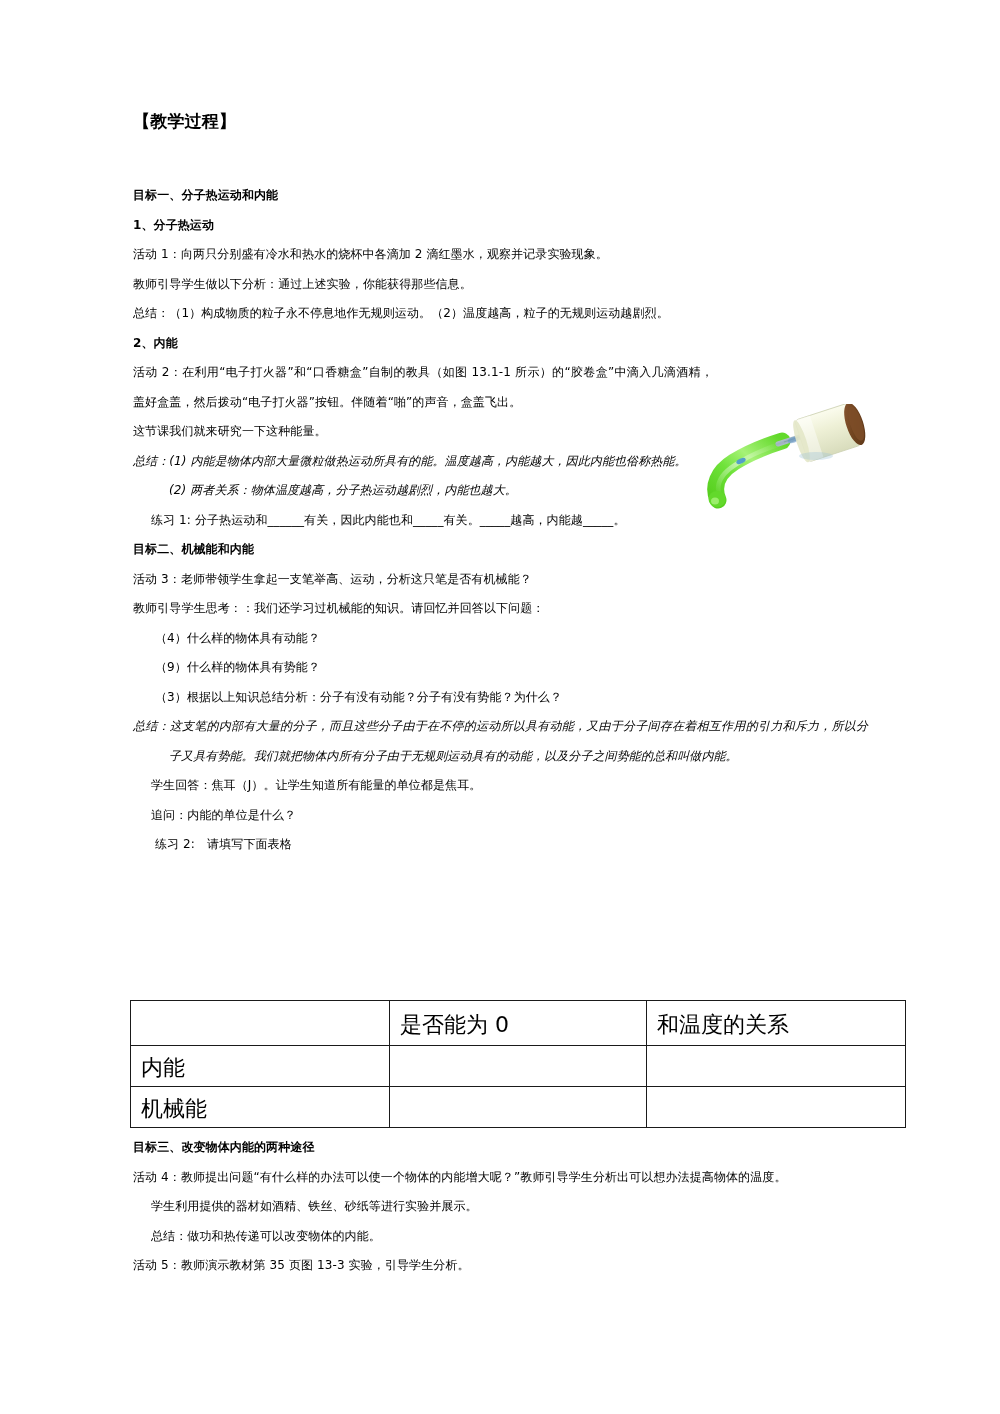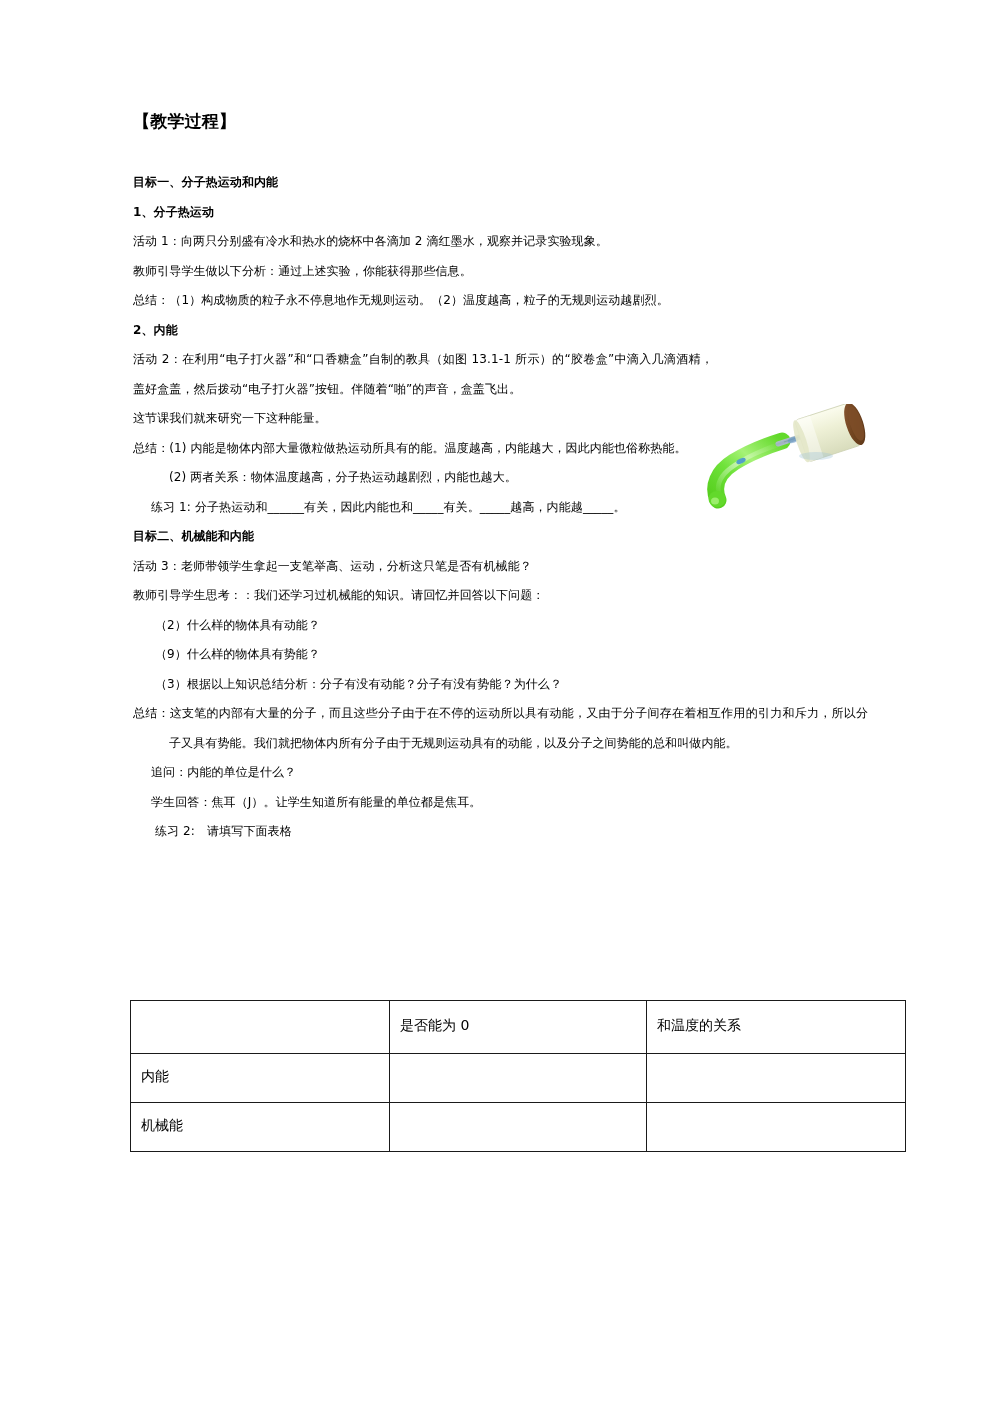--- a/index.html
+++ b/index.html
@@ -25,39 +25,39 @@
   .content {
     position: absolute;
     left: 133px;
     top: 108px;
     width: 735px;
   }
   .doc-title {
     font-weight: bold;
     font-size: 17px;
     line-height: 26px;
-    margin: 0 0 34px 0;
+    margin: 0 0 47px 0;
     letter-spacing: 0.2px;
   }
   p.ln {
     margin: 0;
     font-size: 12px;
     line-height: 29.5px;
     letter-spacing: 0.1px;
     text-align: justify;
     text-justify: inter-character;
     word-break: break-all;
   }
   p.bold {
     font-weight: bold;
   }
   .lead-bold {
     font-weight: normal;
   }
-  .ind-hang2 { padding-left: 36px; text-indent: 0; }
+  .ind-hang2 { padding-left: 36px; text-indent: 0; font-style: italic; }
   .ind-para { padding-left: 84px; }
   .ind-sub { padding-left: 22px; }
   .ind-sub2 { padding-left: 18px; }
   .spaced { letter-spacing: 2.3px; }
 
   
   .photo {
     position: absolute;
     left: 700px;
     top: 404px;
@@ -73,22 +73,22 @@
     width: 718px;
   }
   table.fill-table {
     border-collapse: collapse;
     width: 718px;
     table-layout: fixed;
   }
   table.fill-table td {
     border: 1.6px solid #1a1a1a;
     height: 36px;
-    padding: 4px 8px 8px 10px;
-    font-size: 14px;
+    padding: 4px 8px 0 10px;
+    font-size: 22px;
     vertical-align: middle;
     line-height: 24px;
   }
   td.c1 { width: 240px; }
   td.c2 { width: 238px; }
   td.c3 { width: 240px; }
   tr.head-row td { height: 40px; }
 
   .tail {
     position: absolute;
@@ -128,28 +128,28 @@
     <p class="ln ind-hang2">(2) 两者关系：物体温度越高，分子热运动越剧烈，内能也越大。</p>
 
     <p class="ln ind-sub2">练习 1: 分子热运动和______有关，因此内能也和_____有关。_____越高，内能越_____。</p>
 
     <p class="ln bold">目标二、机械能和内能</p>
 
     <p class="ln"><span class="lead-bold">活动 3：</span><span>老师带领学生拿起一支笔举高、运动，分析这只笔是否有机械能？</span></p>
 
     <p class="ln">教师引导学生思考：：我们还学习过机械能的知识。请回忆并回答以下问题：</p>
 
-    <p class="ln ind-sub">（2）什么样的物体具有动能？</p>
+    <p class="ln ind-sub">（4）什么样的物体具有动能？</p>
     <p class="ln ind-sub">（9）什么样的物体具有势能？</p>
     <p class="ln ind-sub">（3）根据以上知识总结分析：分子有没有动能？分子有没有势能？为什么？</p>
 
     <p class="ln ind-hang2" style="text-indent:-36px;">总结：这支笔的内部有大量的分子，而且这些分子由于在不停的运动所以具有动能，又由于分子间存在着相互作用的引力和斥力，所以分子又具有势能。我们就把物体内所有分子由于无规则运动具有的动能，以及分子之间势能的总和叫做内能。</p>
 
+    <p class="ln ind-sub2">学生回答：焦耳（J）。让学生知道所有能量的单位都是焦耳。</p>
     <p class="ln ind-sub2">追问：内能的单位是什么？</p>
-    <p class="ln ind-sub2">学生回答：焦耳（J）。让学生知道所有能量的单位都是焦耳。</p>
     <p class="ln ind-sub">练习 2:　请填写下面表格</p>
 
   </div>
 
   <div class="photo">
     <svg width="175" height="108" viewBox="0 0 175 108" xmlns="http://www.w3.org/2000/svg">
       <defs>
         <linearGradient id="gHandle" x1="0" y1="1" x2="1" y2="0">
           <stop offset="0%" stop-color="#57cf1f"></stop>
           <stop offset="35%" stop-color="#6fe23a"></stop>
@@ -217,14 +217,25 @@
         </tr>
         <tr>
           <td class="c1">机械能</td>
           <td class="c2"></td>
           <td class="c3"></td>
         </tr>
       </tbody>
     </table>
   </div>
 
+  <div class="tail">
+    <p class="ln bold">目标三、改变物体内能的两种途径</p>
+
+    <p class="ln"><span class="lead-bold">活动 4：</span><span>教师提出问题“有什么样的办法可以使一个物体的内能增大呢？”教师引导学生分析出可以想办法提高物体的温度。</span></p>
+
+    <p class="ln ind-sub2">学生利用提供的器材如酒精、铁丝、砂纸等进行实验并展示。</p>
+
+    <p class="ln ind-sub2">总结：做功和热传递可以改变物体的内能。</p>
+
+    <p class="ln"><span class="lead-bold">活动 5：</span><span>教师演示教材第 35 页图 13-3 实验，引导学生分析。</span></p>
+  </div>
 
 </div>
 
 </body></html>

